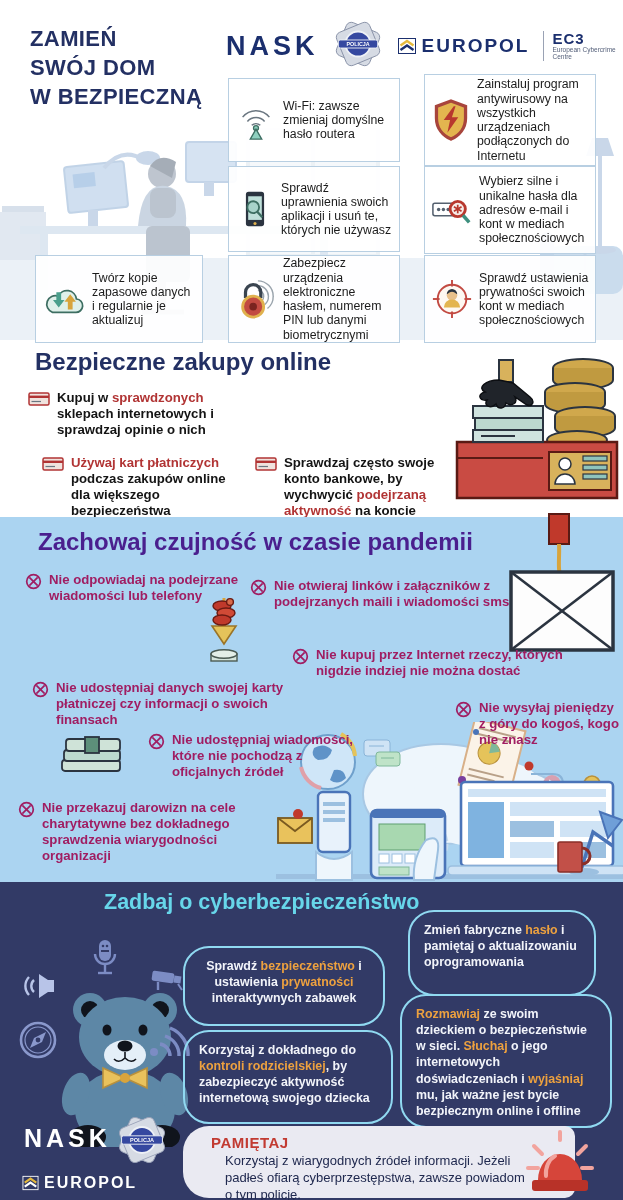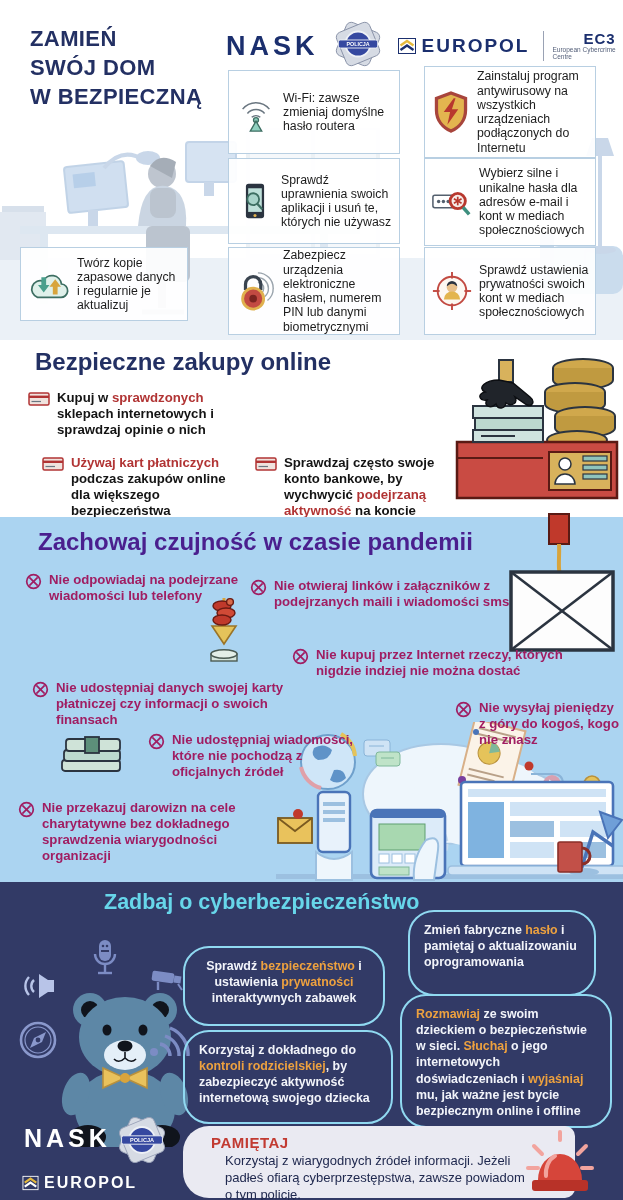--- a/index.html
+++ b/index.html
@@ -9,27 +9,27 @@
   p{margin:0;}
 
   
   .main-title{left:30px;top:24px;width:210px;font-size:22px;line-height:29px;font-weight:bold;
               color:#233063;letter-spacing:.4px;}
   .logo-row{left:226px;top:18px;width:390px;height:56px;display:flex;align-items:center;gap:14px;}
   .nask-word{font-size:27px;font-weight:bold;color:#1b2f6e;letter-spacing:4px;}
   .europol-wrap{display:flex;align-items:center;gap:5px;}
   .europol-word{font-size:19px;font-weight:bold;color:#1b2f6e;letter-spacing:2px;}
   .ec3{border-left:1px solid #9aa2b4;padding-left:8px;line-height:1.05;}
-  .ec3-big{font-size:15px;font-weight:bold;color:#1b2f6e;letter-spacing:1px;text-align:right;}
+  .ec3-big{font-size:15px;font-weight:bold;color:#1b2f6e;letter-spacing:1px;}
   .ec3-sub{font-size:6.5px;color:#55607a;}
 
   .office-bg{left:0;top:128px;opacity:.55;pointer-events:none;}
 
   .tip{background:rgba(255,255,255,.93);border:1px solid #b8cfe2;display:flex;align-items:center;
-       gap:6px;padding:4px 6px;box-sizing:border-box;z-index:2;}
+       gap:6px;padding:4px 6px;box-sizing:border-box;z-index:2;margin-top:8px;}
   .tip-tx{font-size:12.3px;line-height:1.16;color:#1c1c1c;}
   .tip-ic{flex:0 0 40px;display:flex;justify-content:center;}
 
   
   .sec-head{font-size:24px;font-weight:bold;color:#233063;}
   .shop-item{display:flex;gap:7px;align-items:flex-start;}
   .shop-item p{font-size:13.2px;line-height:1.22;font-weight:bold;color:#141414;}
   .red{color:#b13434;}
   .shop-ic{flex:0 0 22px;margin-top:1px;}
 
@@ -180,21 +180,21 @@
           <line x1="28" y1="14.5" x2="28" y2="23.5"></line>
           <line x1="24" y1="16.7" x2="32" y2="21.3"></line>
           <line x1="32" y1="16.7" x2="24" y2="21.3"></line>
         </g>
         <line x1="33.5" y1="25.5" x2="40" y2="33" stroke="#3d8f7e" stroke-width="3.6"></line>
       </svg>
     </span>
     <p class="tip-tx">Wybierz silne i unikalne hasła dla adresów e-mail i kont w mediach społecznościowych</p>
   </div>
 
-  <div class="abs tip" style="left:20px;top:247px;width:168px;height:74px">
+  <div class="abs tip" style="left:35px;top:247px;width:168px;height:88px">
     <span class="tip-ic">
       <svg width="44" height="38" viewBox="0 0 46 38">
         <path d="M11 33 h24 a7 7 0 0 0 1-14 a10 10 0 0 0-19-3 a8 8 0 0 0-6 17 z" fill="#dff0ea" stroke="#3d6e62" stroke-width="1.8"></path>
         <path d="M15 12 h5 v8 h3.5 l-6 8 -6-8 h3.5 z" fill="#4a9f8c"></path>
         <path d="M27 30 h5 v-8 h3.5 l-6-8 -6 8 h3.5 z" fill="#d8a43c"></path>
       </svg>
     </span>
     <p class="tip-tx">Twórz kopie zapasowe danych i regularnie je aktualizuj</p>
   </div>
 

